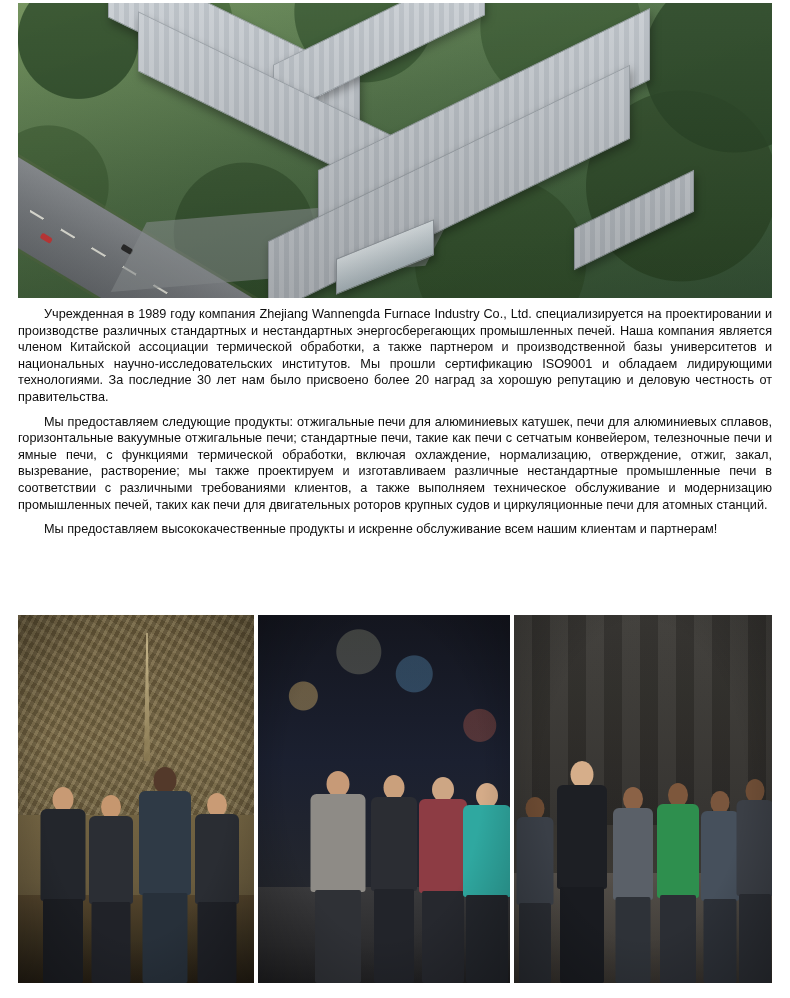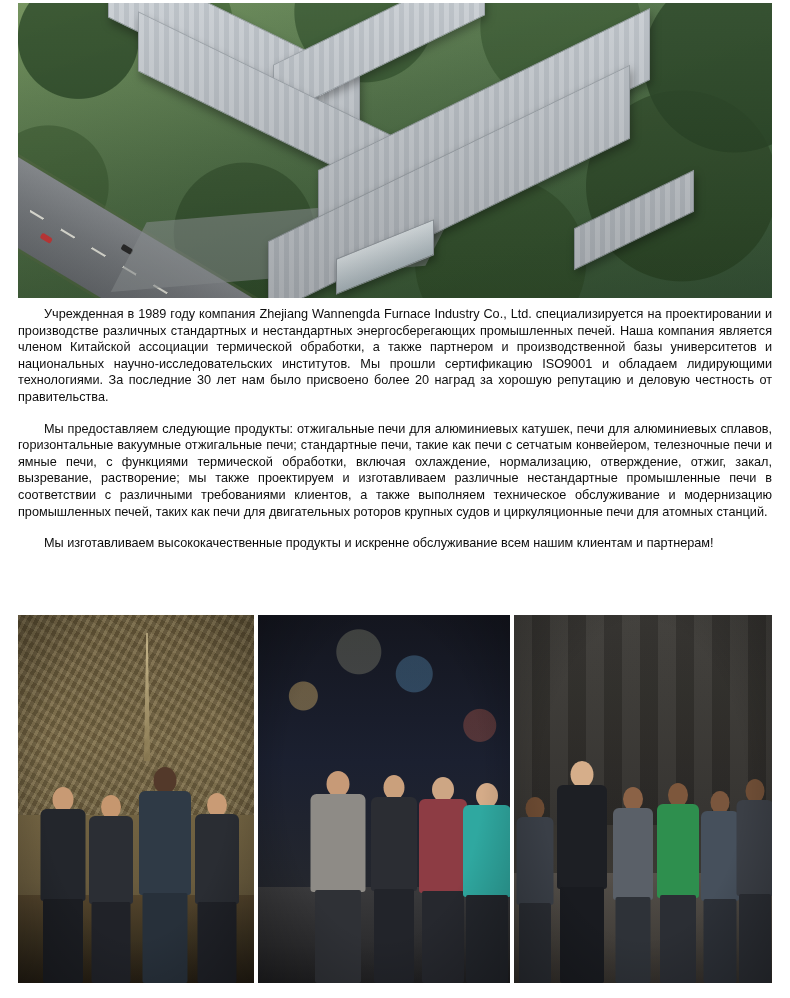--- a/index.html
+++ b/index.html
@@ -118,21 +118,21 @@
     line-height: 16.6px;
     color: #0d0d0d;
     text-align: justify;
   }
   .body-text p {
     margin: 0 0 0 0;
     text-indent: 26px;
     text-align: justify;
     text-justify: inter-word;
   }
-  .body-text p + p { margin-top: 15px; }
+  .body-text p + p { margin-top: 8px; }
   .body-text p:last-child { text-align: left; }
 
   
   .photo-strip {
     position: absolute;
     left: 18px;
     top: 612px;
     width: 754px;
     height: 368px;
     display: flex;
@@ -248,21 +248,21 @@
     <div class="bldg roof bldg-e"></div>
     <div class="bldg bldg-f"></div>
     <div class="bldg roof bldg-g"></div>
 
     <div class="hero-grade"></div>
   </div>
 
   <div class="body-text">
     <p>Учрежденная в 1989 году компания Zhejiang Wannengda Furnace Industry Co., Ltd. специализируется на проектировании и производстве различных стандартных и нестандартных энергосберегающих промышленных печей. Наша компания является членом Китайской ассоциации термической обработки, а также партнером и производственной базы университетов и национальных научно-исследовательских институтов. Мы прошли сертификацию ISO9001 и обладаем лидирующими технологиями. За последние 30 лет нам было присвоено более 20 наград за хорошую репутацию и деловую честность от правительства.</p>
     <p>Мы предоставляем следующие продукты: отжигальные печи для алюминиевых катушек, печи для алюминиевых сплавов, горизонтальные вакуумные отжигальные печи; стандартные печи, такие как печи с сетчатым конвейером, телезночные печи и ямные печи, с функциями термической обработки, включая охлаждение, нормализацию, отверждение, отжиг, закал, вызревание, растворение; мы также проектируем и изготавливаем различные нестандартные промышленные печи в соответствии с различными требованиями клиентов, а также выполняем техническое обслуживание и модернизацию промышленных печей, таких как печи для двигательных роторов крупных судов и циркуляционные печи для атомных станций.</p>
-    <p>Мы изготавливаем высококачественные продукты и искренне обслуживание всем нашим клиентам и партнерам!</p>
+    <p>Мы предоставляем высококачественные продукты и искренне обслуживание всем нашим клиентам и партнерам!</p>
   </div>
 
   <div class="photo-strip">
 
     <div class="photo photo-1">
       <div class="p1-bg"></div>
       <div class="p1-relief"></div>
       <div class="p1-tower"></div>
       <div class="p1-floor"></div>
 

